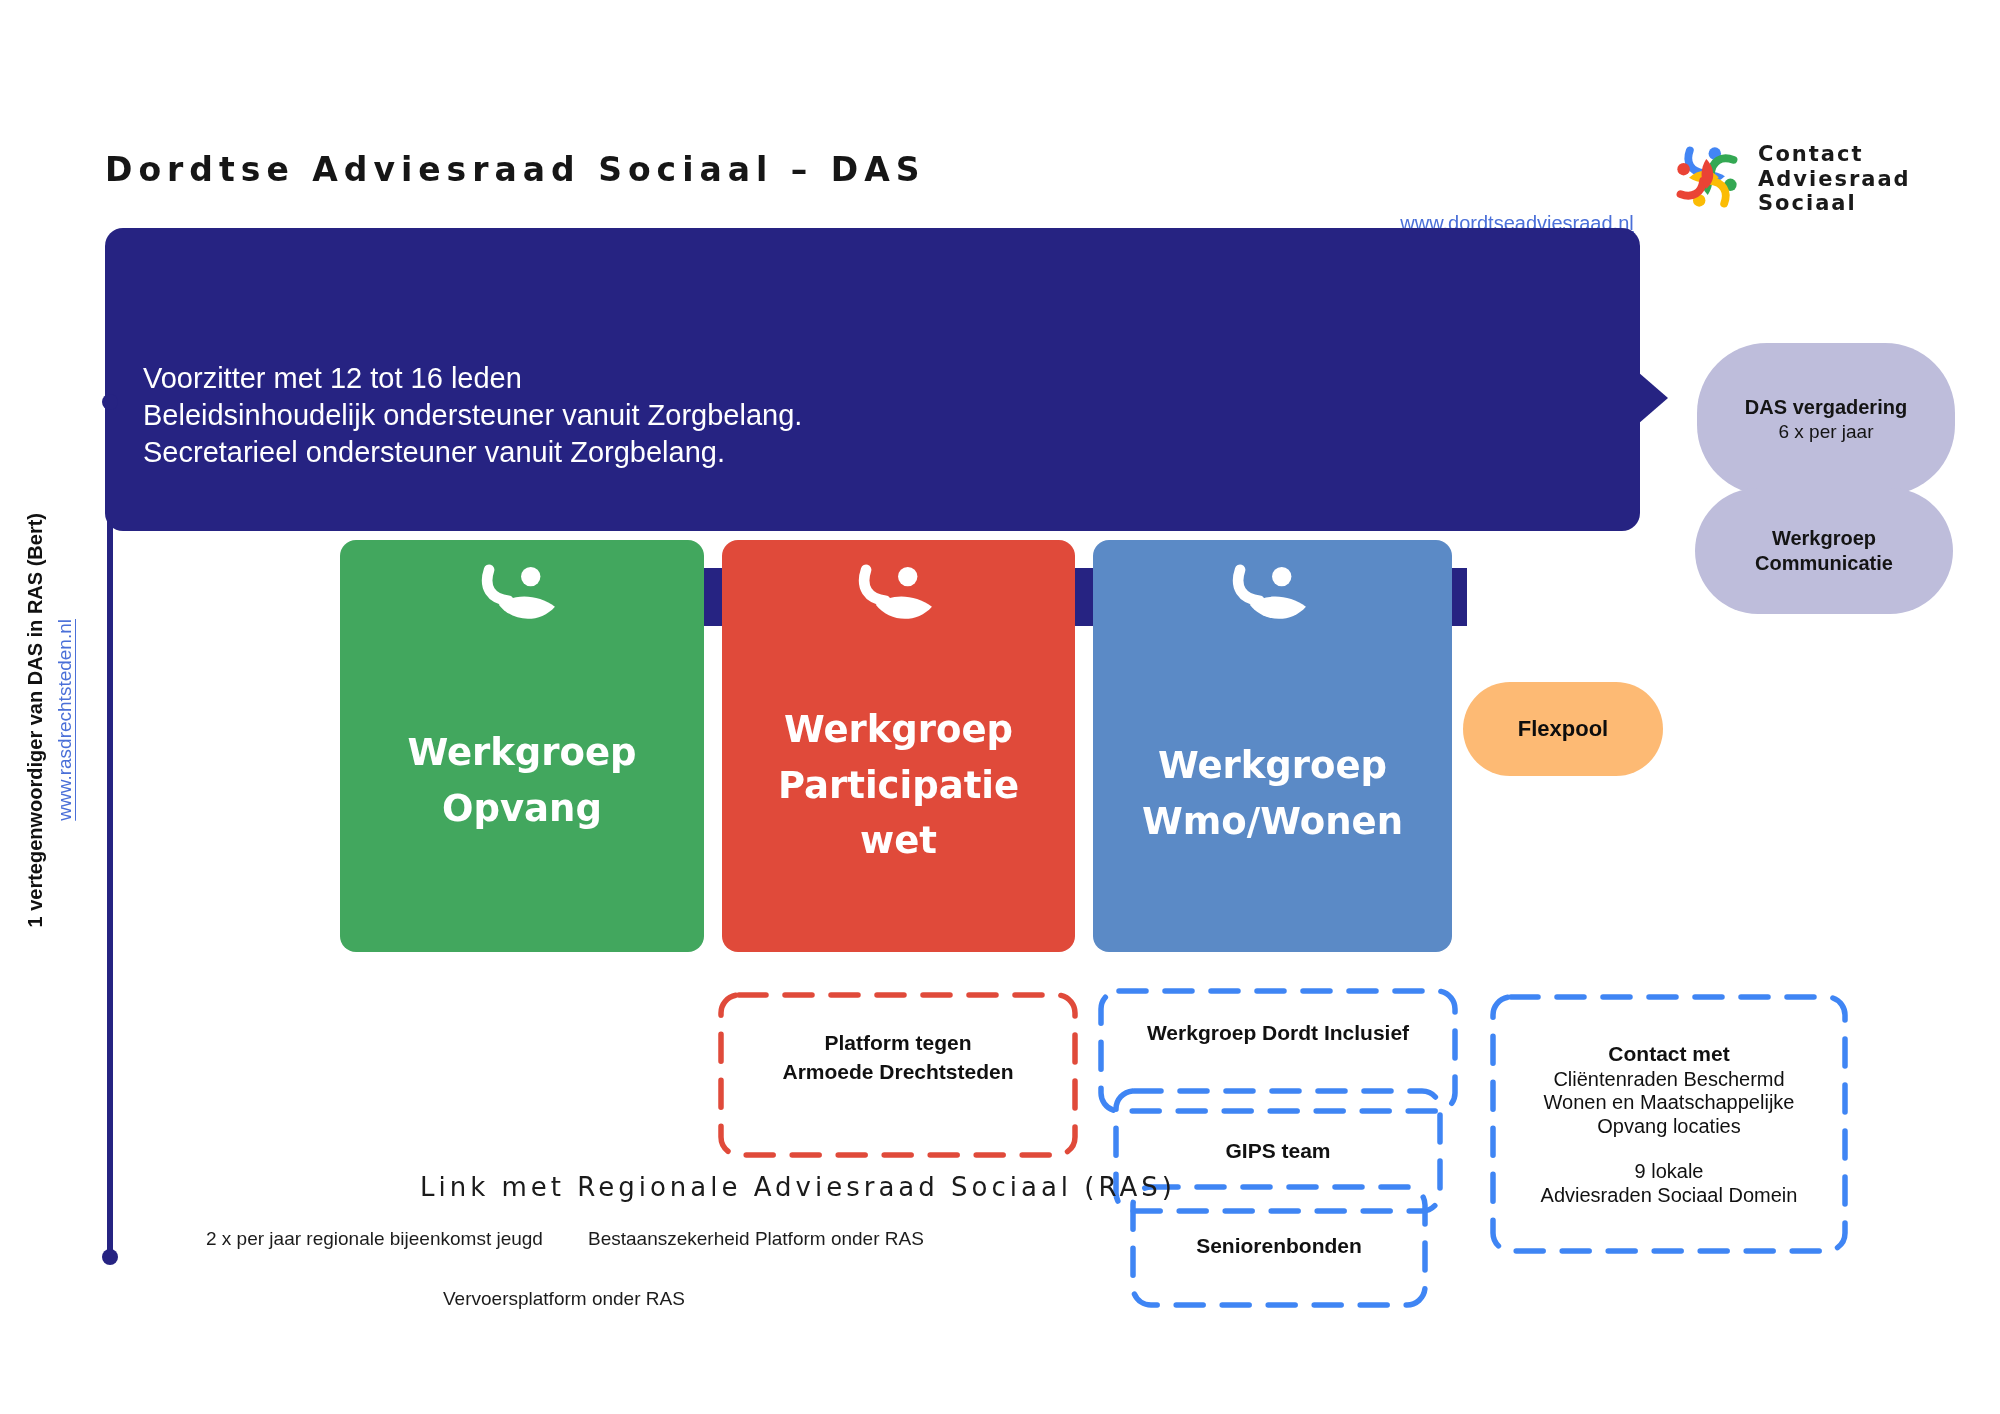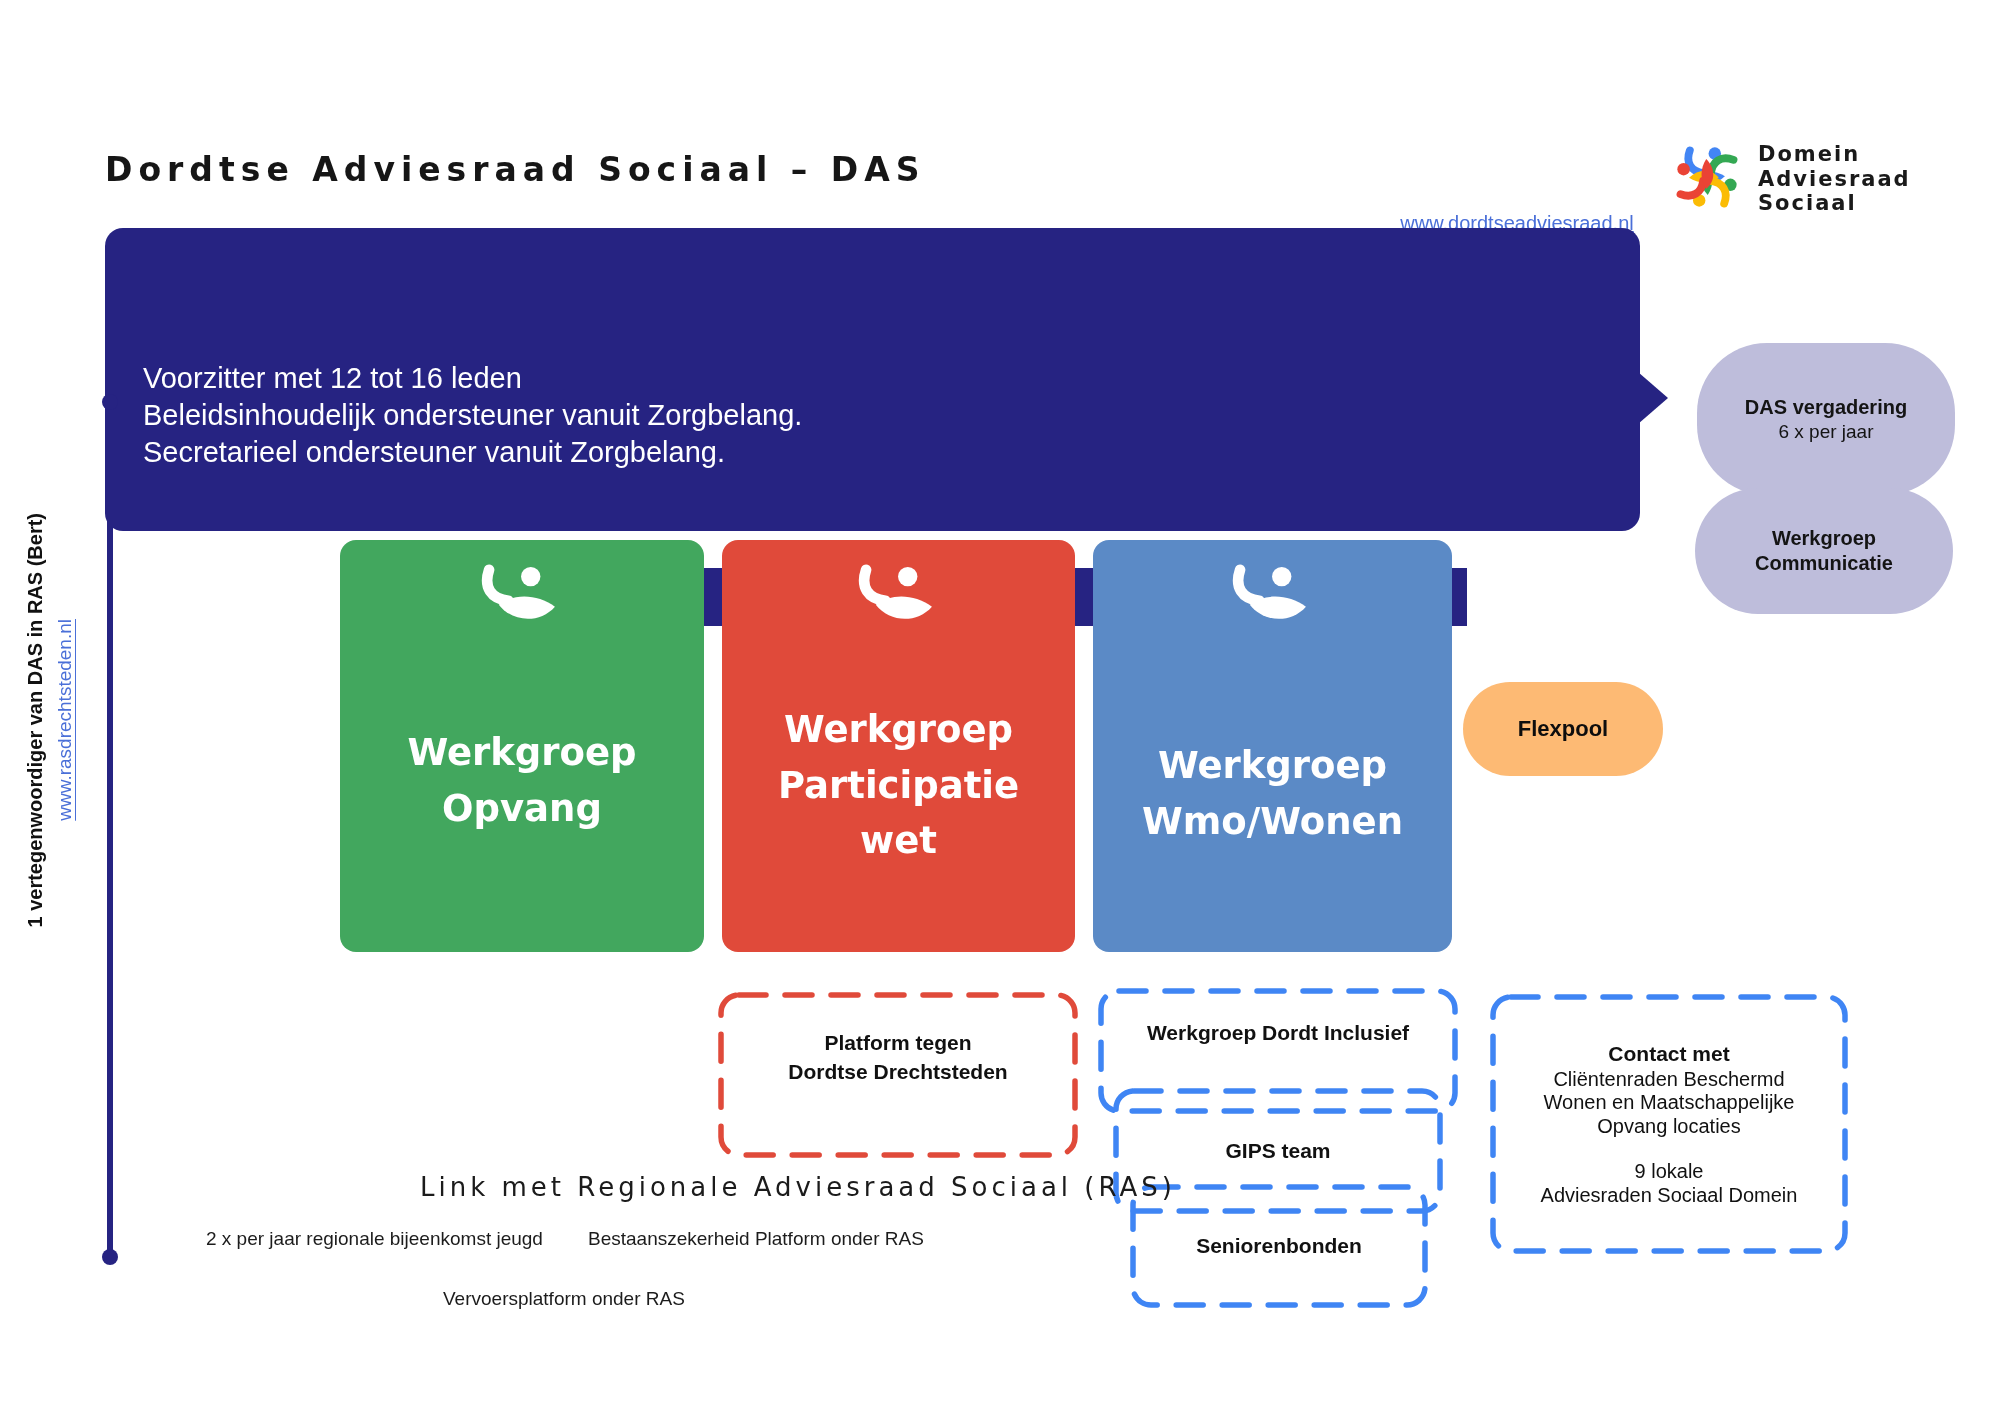--- a/index.html
+++ b/index.html
@@ -121,21 +121,21 @@
             <path d="M35 49 C45 41 61 41 73 49 C61 61 44 61 35 49 Z" fill="currentColor"></path>
           </g>
         </defs>
         <use href="#pg" color="#4285f4"></use>
         <use href="#pg" transform="rotate(90 50 50)" color="#34a853"></use>
         <use href="#pg" transform="rotate(180 50 50)" color="#fbbc05"></use>
         <use href="#pg" transform="rotate(270 50 50)" color="#ea4335"></use>
       </svg>
     </span>
     <span class="logo-text">
-      <div>Domein</div>
+      <div>Contact</div>
       <div>Adviesraad</div>
       <div>Sociaal</div>
     </span>
   </div>
 
   <div class="abs banner"></div>
   <div class="abs banner-pointer"></div>
   <div class="abs banner-text">
     <div>Voorzitter met 12 tot 16 leden</div>
     <div>Beleidsinhoudelijk ondersteuner vanuit Zorgbelang.</div>
@@ -212,21 +212,21 @@
     <span>Flexpool</span>
   </div>
 
 
   <div class="abs dashed-box box-armoede">
     <svg width="360" height="166">
         <rect x="3" y="3" width="354" height="160" rx="18" fill="none" stroke="#e04a3a" stroke-width="5.5" stroke-dasharray="27 19" stroke-linecap="round"></rect>
       </svg>
     <div class="dashed-label" style="justify-content:flex-start;padding-top:36px;">
       <div>Platform tegen</div>
-      <div>Dordtse Drechtsteden</div>
+      <div>Armoede Drechtsteden</div>
     </div>
   </div>
 
   <div class="abs dashed-box box-dordt">
     <svg width="360" height="126">
         <rect x="3" y="3" width="354" height="120" rx="18" fill="none" stroke="#3f85f4" stroke-width="5.5" stroke-dasharray="27 19" stroke-linecap="round"></rect>
       </svg>
     <div class="dashed-label">
       <div>Werkgroep Dordt Inclusief</div>
     </div>

